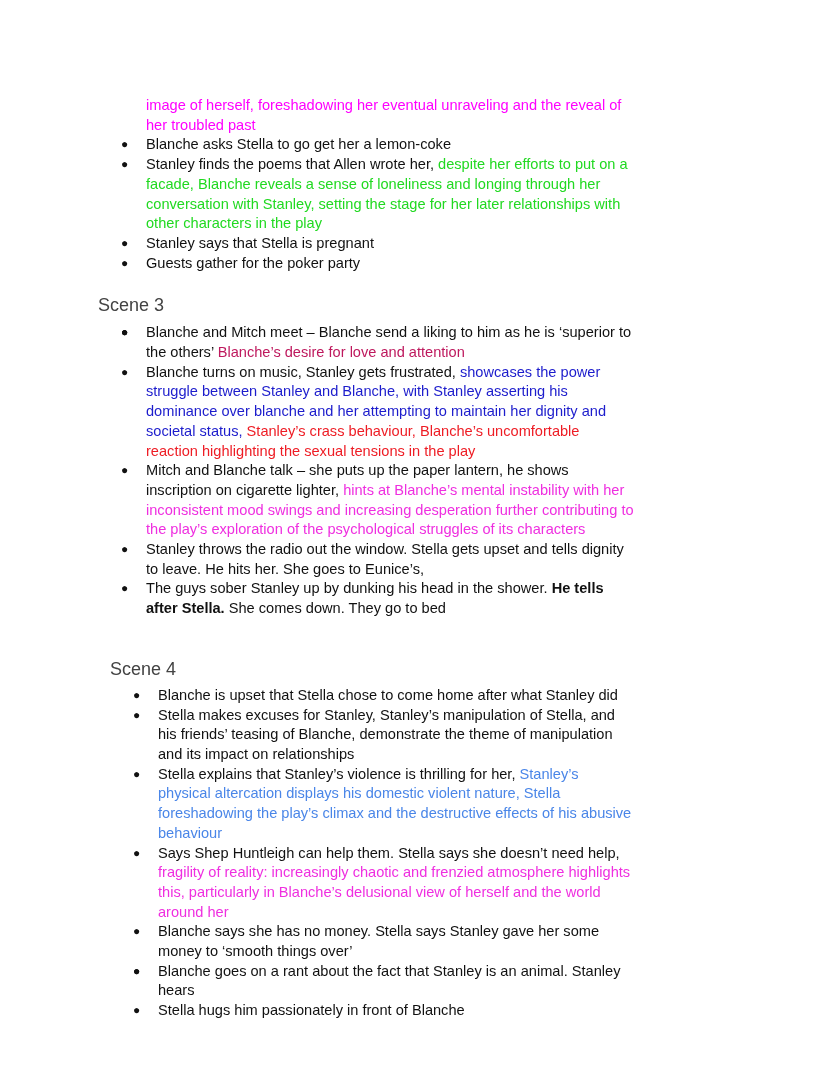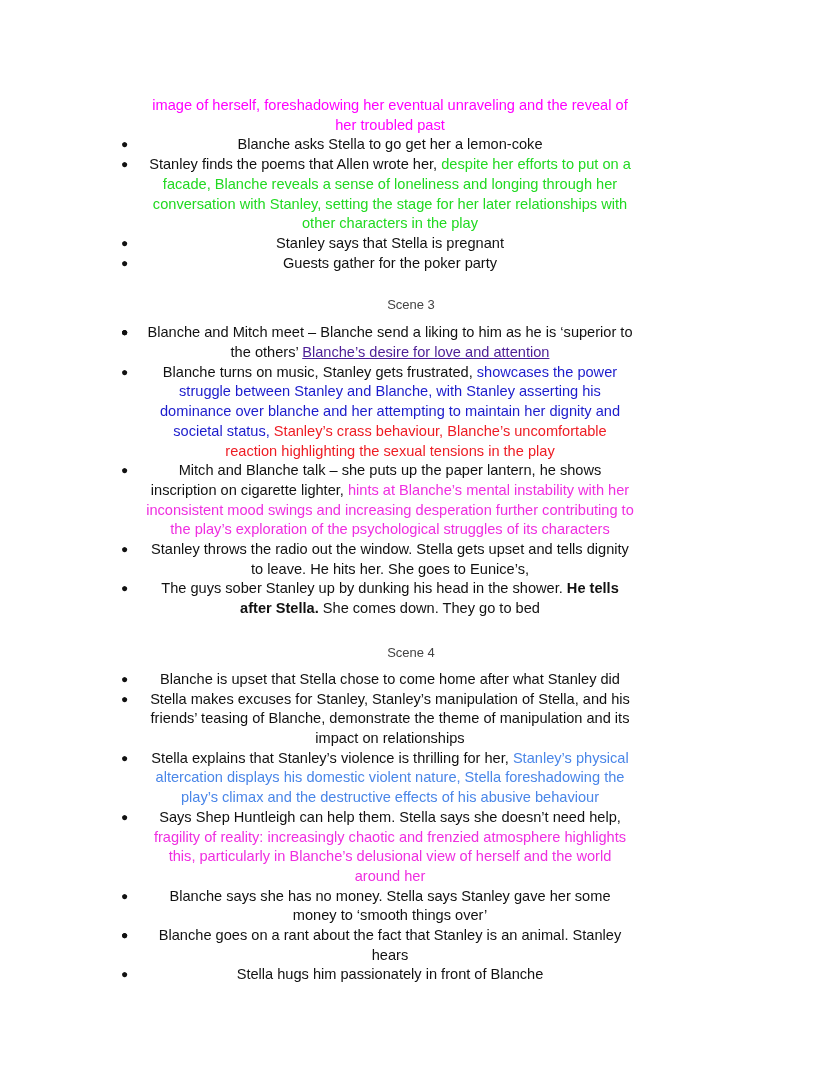--- a/index.html
+++ b/index.html
@@ -1,31 +1,31 @@
 <!DOCTYPE html>
 <html><head>
 <meta charset="utf-8">
 <style>
   html, body { margin: 0; padding: 0; background: #ffffff; }
   body { width: 828px; height: 1071px; position: relative; overflow: hidden;
          font-family: "Liberation Sans", sans-serif; color: #111111; }
-  .page { position: absolute; left: 0; top: 96px; width: 724px; text-align: center; }
+  .page { position: absolute; left: 0; top: 96px; width: 724px; }
   .block { position: relative; }
   ul { list-style: none; margin: 0; padding: 0; }
   li { position: relative; padding-left: 146px; padding-right: 90px; font-size: 14.6px; line-height: 19.7px; }
   li .bullet { position: absolute; left: 121px; top: 0; font-size: 12px; line-height: 19.7px; }
   .cont { padding-left: 146px; padding-right: 90px; font-size: 14.6px; line-height: 19.7px; }
-  h2 { margin: 0; padding-left: 98px; font-weight: normal; font-size: 13px; color: #434343; line-height: 24px; }
+  h2 { margin: 0; padding-left: 98px; font-weight: normal; font-size: 18px; color: #434343; line-height: 24px; }
   .s3 { margin-top: 20px; }
   .s3 h2 { margin-bottom: 6px; }
-  .s4 { margin-top: 22px; }
+  .s4 { margin-top: 38px; padding-left: 12px; }
   .s4 h2 { margin-bottom: 5px; }
   .c-magenta { color: #ff00ff; }
   .c-green-d { color: #21d921; }
-  .c-cyan { color: #4c1d95; text-decoration: underline; }
+  .c-cyan { color: #be185d; }
   .c-blue { color: #1c1ccc; }
   .c-red { color: #ee1c24; }
   .c-lblue { color: #4a86e8; }
   .c-pink { color: #ef2fe0; }
   b { font-weight: bold; }
 </style>
 </head>
 <body>
 
 <div class="page">

